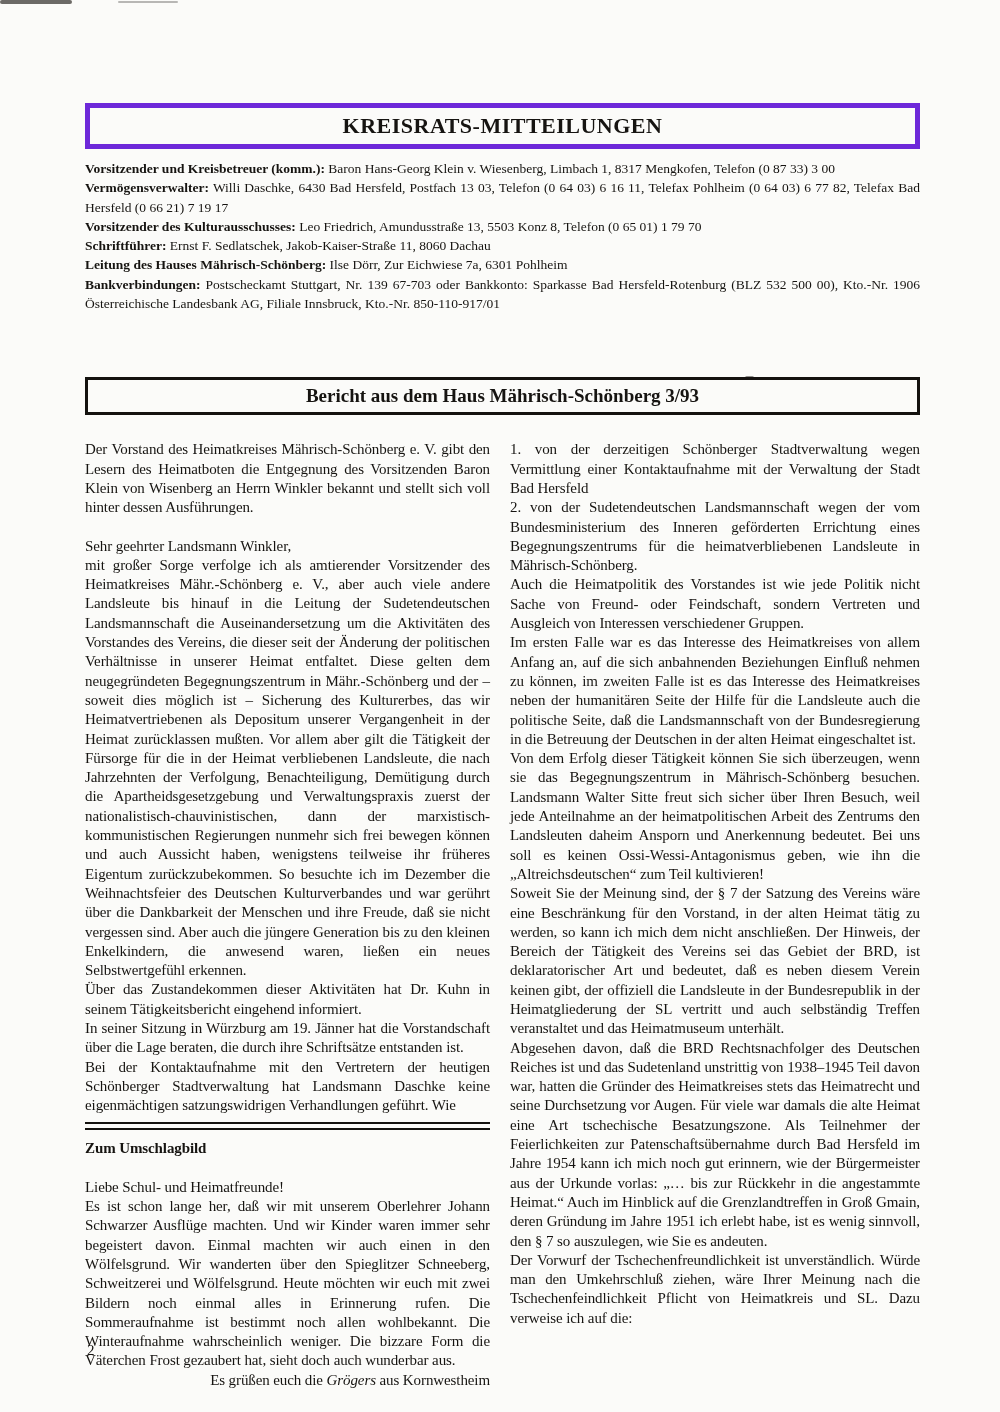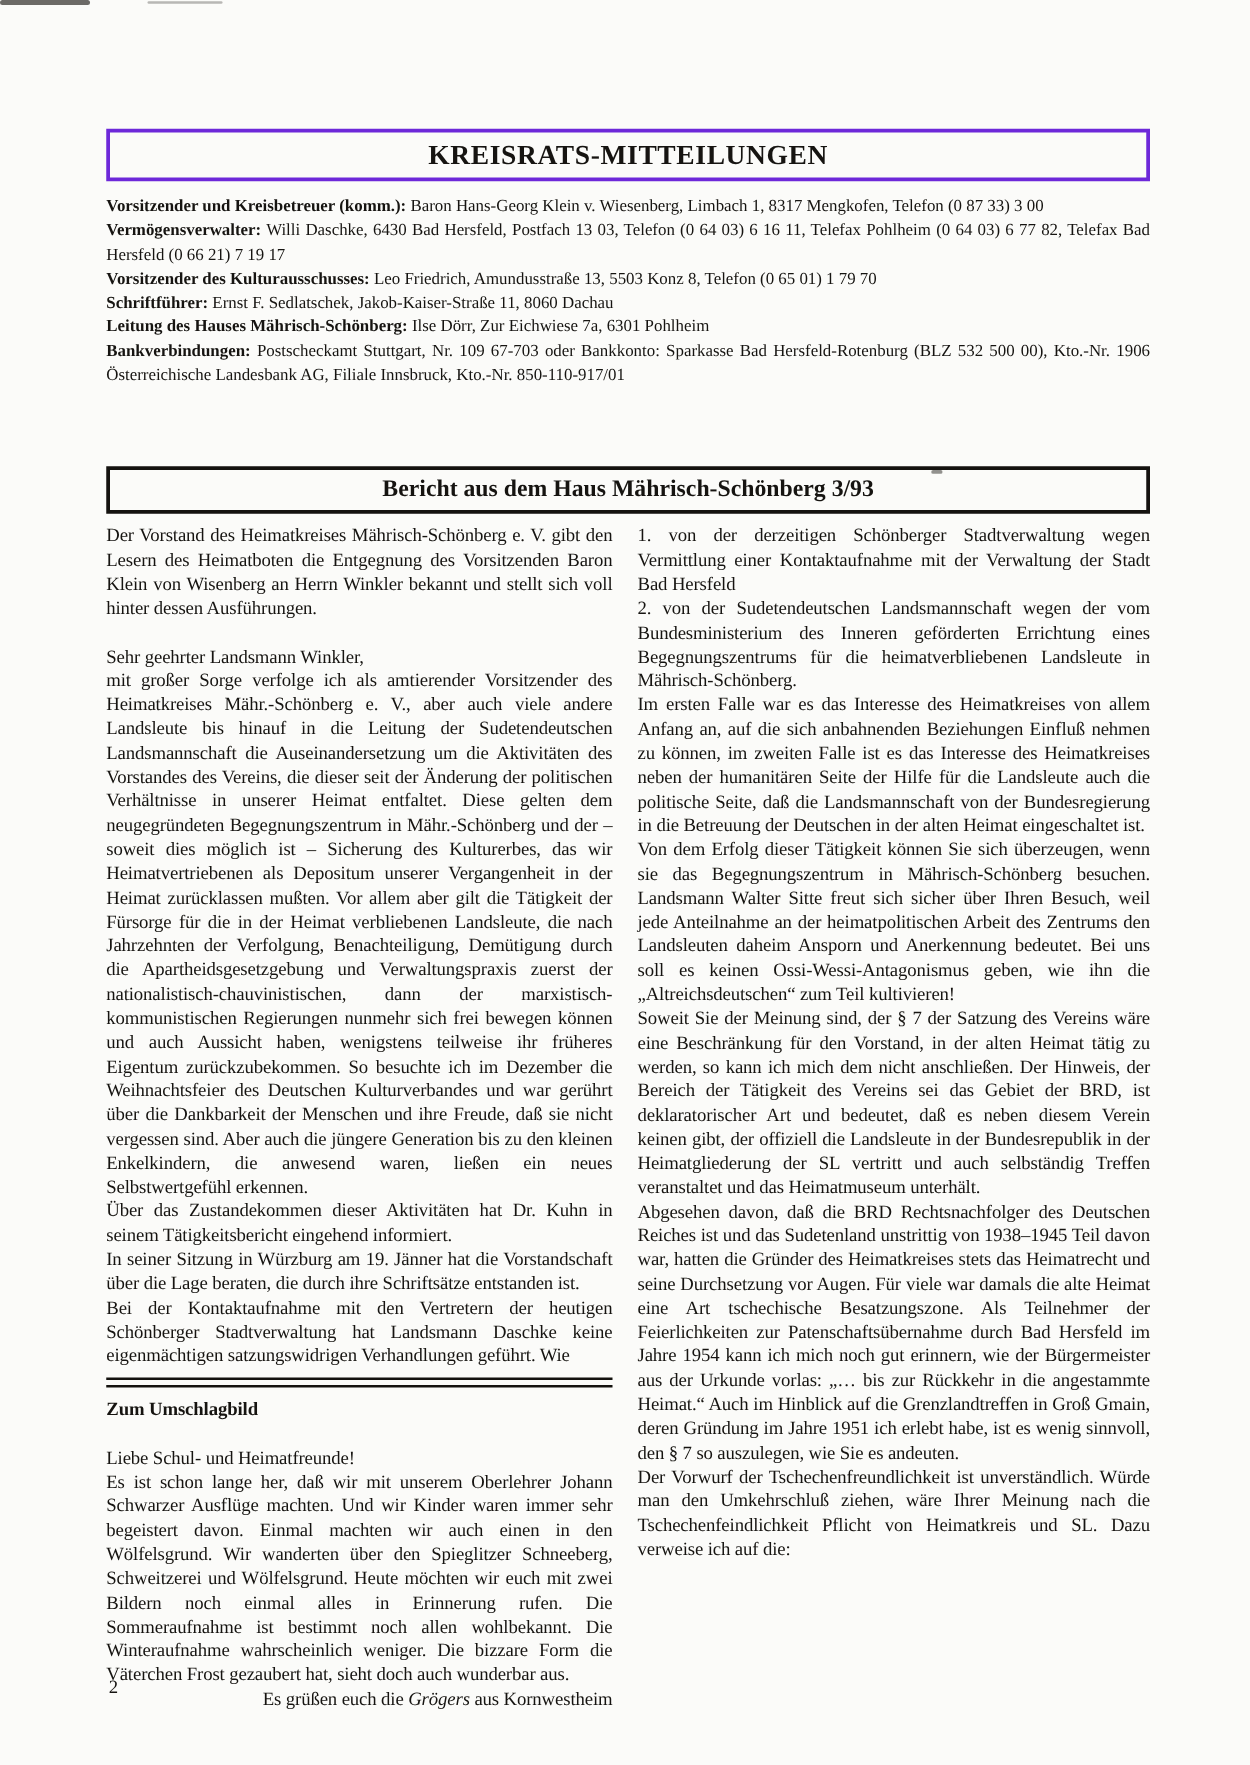--- a/index.html
+++ b/index.html
@@ -14,39 +14,39 @@
     overflow:hidden;
   }
   .content{position:absolute;left:85px;top:0;width:835px;}
   .artifact{position:absolute;background:#3c3a36;border-radius:2px;}
   .a1{left:0;top:0;width:72px;height:4px;opacity:.75;}
   .a2{left:118px;top:1px;width:60px;height:2px;opacity:.35;}
   .a3{left:745px;top:376px;width:9px;height:3px;opacity:.55;}
 
   .title-box{
     margin-top:103px;height:36px;
-    border:3px solid #6d28d9;
+    border:5px solid #6d28d9;
     display:flex;align-items:center;justify-content:center;
   }
   .title-box h1{
     margin:0;font-size:22px;font-weight:bold;letter-spacing:.5px;
   }
   .contacts{margin-top:10px;font-size:13.5px;line-height:19.3px;}
   .contacts p{margin:0;text-align:justify;}
   .contacts .b{font-weight:bold;}
 
   .article-box{
     margin-top:64px;height:32px;
     border:3px solid #14120f;
     display:flex;align-items:center;justify-content:center;
   }
   .article-box h2{margin:0;font-size:19px;font-weight:bold;}
 
   .columns{
-    margin-top:9px;
+    margin-top:25px;
     display:grid;grid-template-columns:405px 410px;column-gap:20px;
   }
   .col{font-size:15px;line-height:19.3px;text-align:justify;hyphens:auto;letter-spacing:-0.1px;}
   .col p{margin:0;}
   .col p.gap{margin-top:19px;}
 
   .double-rule{
     height:4px;margin:7px 0 9px 0;
     border-top:2px solid #14120f;border-bottom:2px solid #14120f;
   }
@@ -72,21 +72,21 @@
     <div class="title-box">
       <h1>KREISRATS-MITTEILUNGEN</h1>
     </div>
 
     <div class="contacts">
       <p><span class="b">Vorsitzender und Kreisbetreuer (komm.):</span> <span>Baron Hans-Georg Klein v. Wiesenberg, Limbach 1, 8317 Mengkofen, Telefon (0 87 33) 3 00</span></p>
       <p><span class="b">Vermögensverwalter:</span> <span>Willi Daschke, 6430 Bad Hersfeld, Postfach 13 03, Telefon (0 64 03) 6 16 11, Telefax Pohlheim (0 64 03) 6 77 82, Telefax Bad Hersfeld (0 66 21) 7 19 17</span></p>
       <p><span class="b">Vorsitzender des Kulturausschusses:</span> <span>Leo Friedrich, Amundusstraße 13, 5503 Konz 8, Telefon (0 65 01) 1 79 70</span></p>
       <p><span class="b">Schriftführer:</span> <span>Ernst F. Sedlatschek, Jakob-Kaiser-Straße 11, 8060 Dachau</span></p>
       <p><span class="b">Leitung des Hauses Mährisch-Schönberg:</span> <span>Ilse Dörr, Zur Eichwiese 7a, 6301 Pohlheim</span></p>
-      <p><span class="b">Bankverbindungen:</span> <span>Postscheckamt Stuttgart, Nr. 109 67-703 oder Bankkonto: Sparkasse Bad Hersfeld-Rotenburg (BLZ 532 500 00), Kto.-Nr. 1906 Österreichische Landesbank AG, Filiale Innsbruck, Kto.-Nr. 850-110-917/01</span></p>
+      <p><span class="b">Bankverbindungen:</span> <span>Postscheckamt Stuttgart, Nr. 139 67-703 oder Bankkonto: Sparkasse Bad Hersfeld-Rotenburg (BLZ 532 500 00), Kto.-Nr. 1906 Österreichische Landesbank AG, Filiale Innsbruck, Kto.-Nr. 850-110-917/01</span></p>
     </div>
 
     <div class="article-box">
       <h2>Bericht aus dem Haus Mährisch-Schönberg 3/93</h2>
     </div>
 
     <div class="columns">
 
       <div class="col">
         <p>Der Vorstand des Heimatkreises Mährisch-Schönberg e. V. gibt den Lesern des Heimatboten die Entgegnung des Vorsitzenden Baron Klein von Wisenberg an Herrn Winkler bekannt und stellt sich voll hinter dessen Ausführungen.</p>
@@ -100,20 +100,21 @@
 
         <p class="section-head">Zum Umschlagbild</p>
         <p>Liebe Schul- und Heimatfreunde!</p>
         <p>Es ist schon lange her, daß wir mit unserem Oberlehrer Johann Schwarzer Ausflüge machten. Und wir Kinder waren immer sehr begeistert davon. Einmal machten wir auch einen in den Wölfelsgrund. Wir wanderten über den Spieglitzer Schneeberg, Schweitzerei und Wölfelsgrund. Heute möchten wir euch mit zwei Bildern noch einmal alles in Erinnerung rufen. Die Sommeraufnahme ist bestimmt noch allen wohlbekannt. Die Winteraufnahme wahrscheinlich weniger. Die bizzare Form die Väterchen Frost gezaubert hat, sieht doch auch wunderbar aus.</p>
         <p class="sig"><span>Es grüßen euch die </span><i>Grögers</i><span> aus Kornwestheim</span></p>
       </div>
 
       <div class="col">
         <p>1. von der derzeitigen Schönberger Stadtverwaltung wegen Vermittlung einer Kontaktaufnahme mit der Verwaltung der Stadt Bad Hersfeld</p>
         <p>2. von der Sudetendeutschen Landsmannschaft wegen der vom Bundesministerium des Inneren geförderten Errichtung eines Begegnungszentrums für die heimatverbliebenen Landsleute in Mährisch-Schönberg.</p>
+        <p>Auch die Heimatpolitik des Vorstandes ist wie jede Politik nicht Sache von Freund- oder Feindschaft, sondern Vertreten und Ausgleich von Interessen verschiedener Gruppen.</p>
         <p>Im ersten Falle war es das Interesse des Heimatkreises von allem Anfang an, auf die sich anbahnenden Beziehungen Einfluß nehmen zu können, im zweiten Falle ist es das Interesse des Heimatkreises neben der humanitären Seite der Hilfe für die Landsleute auch die politische Seite, daß die Landsmannschaft von der Bundesregierung in die Betreuung der Deutschen in der alten Heimat eingeschaltet ist.</p>
         <p>Von dem Erfolg dieser Tätigkeit können Sie sich überzeugen, wenn sie das Begegnungszentrum in Mährisch-Schönberg besuchen. Landsmann Walter Sitte freut sich sicher über Ihren Besuch, weil jede Anteilnahme an der heimatpolitischen Arbeit des Zentrums den Landsleuten daheim Ansporn und Anerkennung bedeutet. Bei uns soll es keinen Ossi-Wessi-Antagonismus geben, wie ihn die „Altreichsdeutschen“ zum Teil kultivieren!</p>
         <p>Soweit Sie der Meinung sind, der § 7 der Satzung des Vereins wäre eine Beschränkung für den Vorstand, in der alten Heimat tätig zu werden, so kann ich mich dem nicht anschließen. Der Hinweis, der Bereich der Tätigkeit des Vereins sei das Gebiet der BRD, ist deklaratorischer Art und bedeutet, daß es neben diesem Verein keinen gibt, der offiziell die Landsleute in der Bundesrepublik in der Heimatgliederung der SL vertritt und auch selbständig Treffen veranstaltet und das Heimatmuseum unterhält.</p>
         <p>Abgesehen davon, daß die BRD Rechtsnachfolger des Deutschen Reiches ist und das Sudetenland unstrittig von 1938–1945 Teil davon war, hatten die Gründer des Heimatkreises stets das Heimatrecht und seine Durchsetzung vor Augen. Für viele war damals die alte Heimat eine Art tschechische Besatzungszone. Als Teilnehmer der Feierlichkeiten zur Patenschaftsübernahme durch Bad Hersfeld im Jahre 1954 kann ich mich noch gut erinnern, wie der Bürgermeister aus der Urkunde vorlas: „… bis zur Rückkehr in die angestammte Heimat.“ Auch im Hinblick auf die Grenzlandtreffen in Groß Gmain, deren Gründung im Jahre 1951 ich erlebt habe, ist es wenig sinnvoll, den § 7 so auszulegen, wie Sie es andeuten.</p>
         <p>Der Vorwurf der Tschechenfreundlichkeit ist unverständlich. Würde man den Umkehrschluß ziehen, wäre Ihrer Meinung nach die Tschechenfeindlichkeit Pflicht von Heimatkreis und SL. Dazu verweise ich auf die:</p>
       </div>
 
     </div>
   </div>
 

